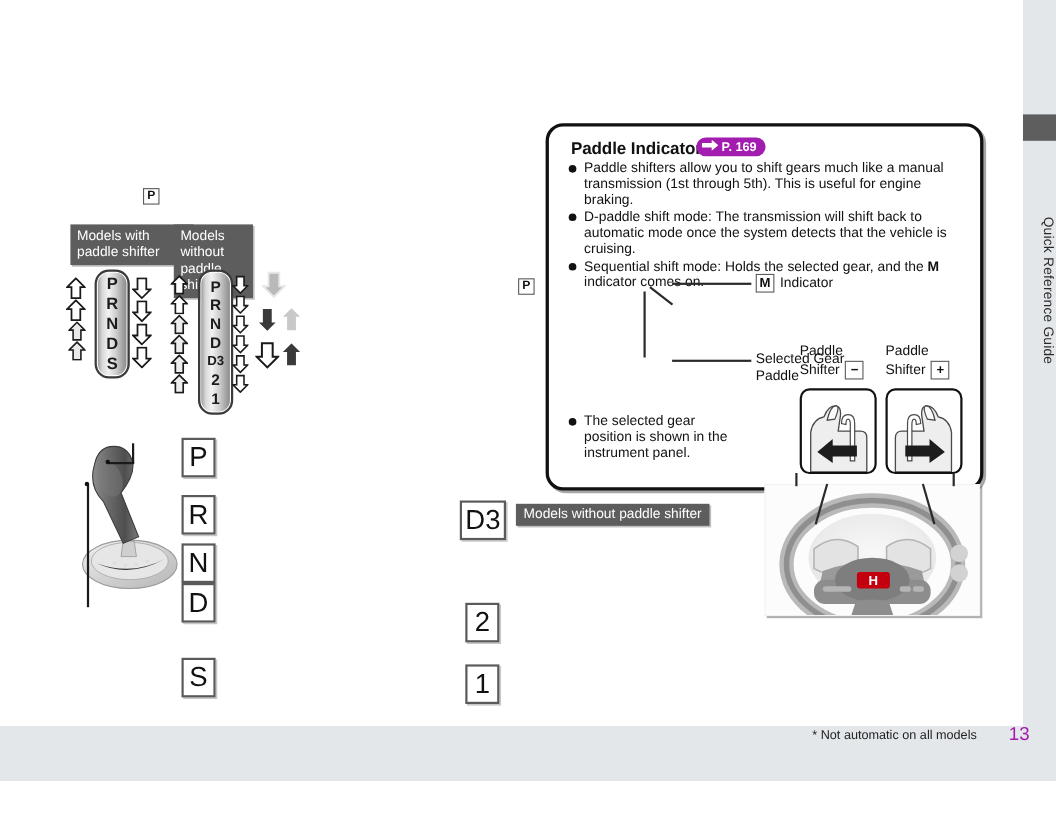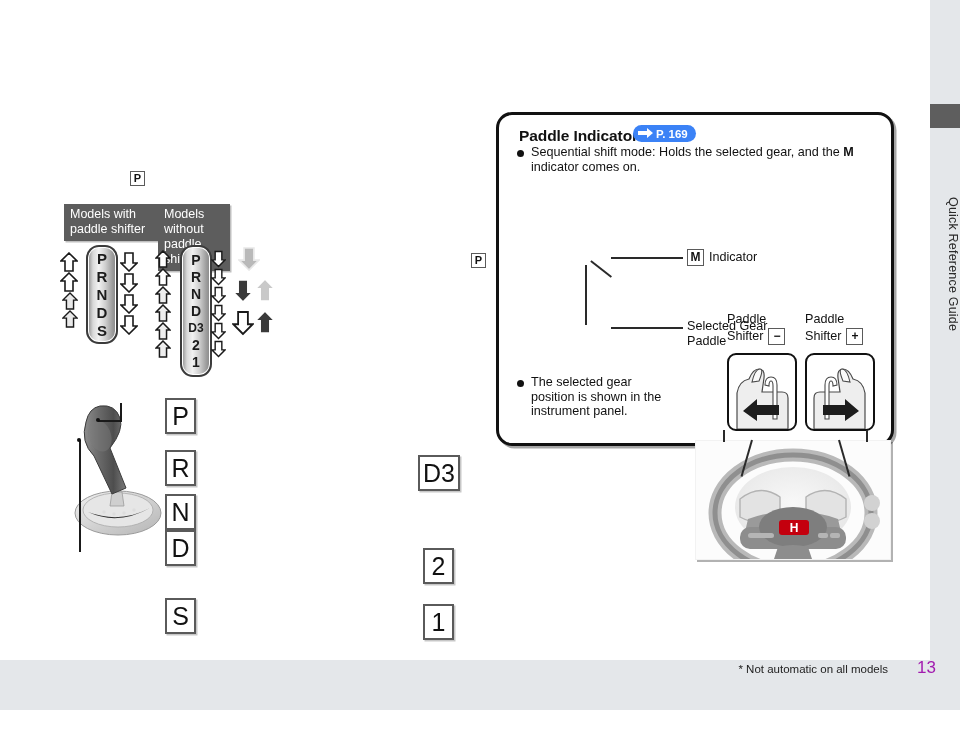--- a/index.html
+++ b/index.html
@@ -72,21 +72,21 @@
     position:absolute;left:496px;top:112px;width:392px;height:328px;
     background:#fff;border:3px solid #111;border-radius:16px;
     box-shadow:2.5px 2.5px 0 rgba(0,0,0,.35);
   }
   .panel h2{
     margin:0;position:absolute;left:20px;top:10px;
     font-size:15.5px;font-weight:700;color:#111;letter-spacing:-.1px;
   }
   .pill{
     position:absolute;left:134px;top:10px;height:17px;
-    background:#3b82f6;border-radius:9px;color:#fff;
+    background:#a21caf;border-radius:9px;color:#fff;
     font-size:11.5px;font-weight:700;
     display:flex;align-items:center;gap:3px;padding:0 8px 0 5px;
   }
   .pill .ar{display:inline-block;}
   ul.bul{list-style:none;margin:0;padding:0;position:absolute;left:18px;top:30px;width:362px;}
   ul.bul li{
     position:relative;padding-left:14px;font-size:12.6px;line-height:14.6px;color:#111;
     margin-bottom:1px;
   }
   ul.bul li:before{
@@ -333,37 +333,40 @@
   <div class="glyphbox gb-lg" style="position:absolute;left:165px;top:450px;">R</div>
   <div class="glyphbox gb-lg" style="position:absolute;left:165px;top:494px;">N</div>
   <div class="glyphbox gb-lg" style="position:absolute;left:165px;top:530px;">D</div>
   <div class="glyphbox gb-lg" style="position:absolute;left:165px;top:598px;">S</div>
 
 
   <div class="glyphbox gb-lg wide" style="position:absolute;left:418px;top:455px;">D3</div>
   <div class="glyphbox gb-lg" style="position:absolute;left:423px;top:548px;">2</div>
   <div class="glyphbox gb-lg" style="position:absolute;left:423px;top:604px;">1</div>
 
+  <div class="banner one" style="left:469px;top:458px;">Models without paddle shifter</div>
 
   <div class="glyphbox gb-mini" style="position:absolute;left:471px;top:253px;z-index:0;">P</div>
 
   <div class="panel">
     <h2>
       <span>Paddle Indicator</span><span style="font-size:11px;vertical-align:super;">*</span>
     </h2>
     <div class="pill">
       <span class="ar">
         <svg width="15" height="10" viewBox="0 0 15 10">
             <polygon points="0,3 9,3 9,0 15,5 9,10 9,7 0,7" fill="#fff"></polygon>
           </svg>
       </span>
       <span>P. 169</span>
     </div>
 
     <ul class="bul">
+      <li>Paddle shifters allow you to shift gears much like a manual transmission (1st through 5th). This is useful for engine braking.</li>
+      <li>D-paddle shift mode: The transmission will shift back to automatic mode once the system detects that the vehicle is cruising.</li>
       <li>Sequential shift mode: Holds the selected gear, and the <span class="bold">M</span> indicator comes on.</li>
     </ul>
 
     <div class="leader" style="left:112px;top:142px;width:72px;height:1.6px;"></div>
     <div class="leader" style="left:112px;top:212px;width:72px;height:1.6px;"></div>
     <div class="leader" style="left:92px;top:145px;width:26px;height:1.6px;transform:rotate(38deg);transform-origin:left center;"></div>
     <div class="leader" style="left:86px;top:150px;width:1.6px;height:60px;"></div>
 
     <div class="lbl" style="left:188px;top:134px;display:flex;align-items:center;gap:5px;">
       <span class="glyphbox gb-sm">M</span>

